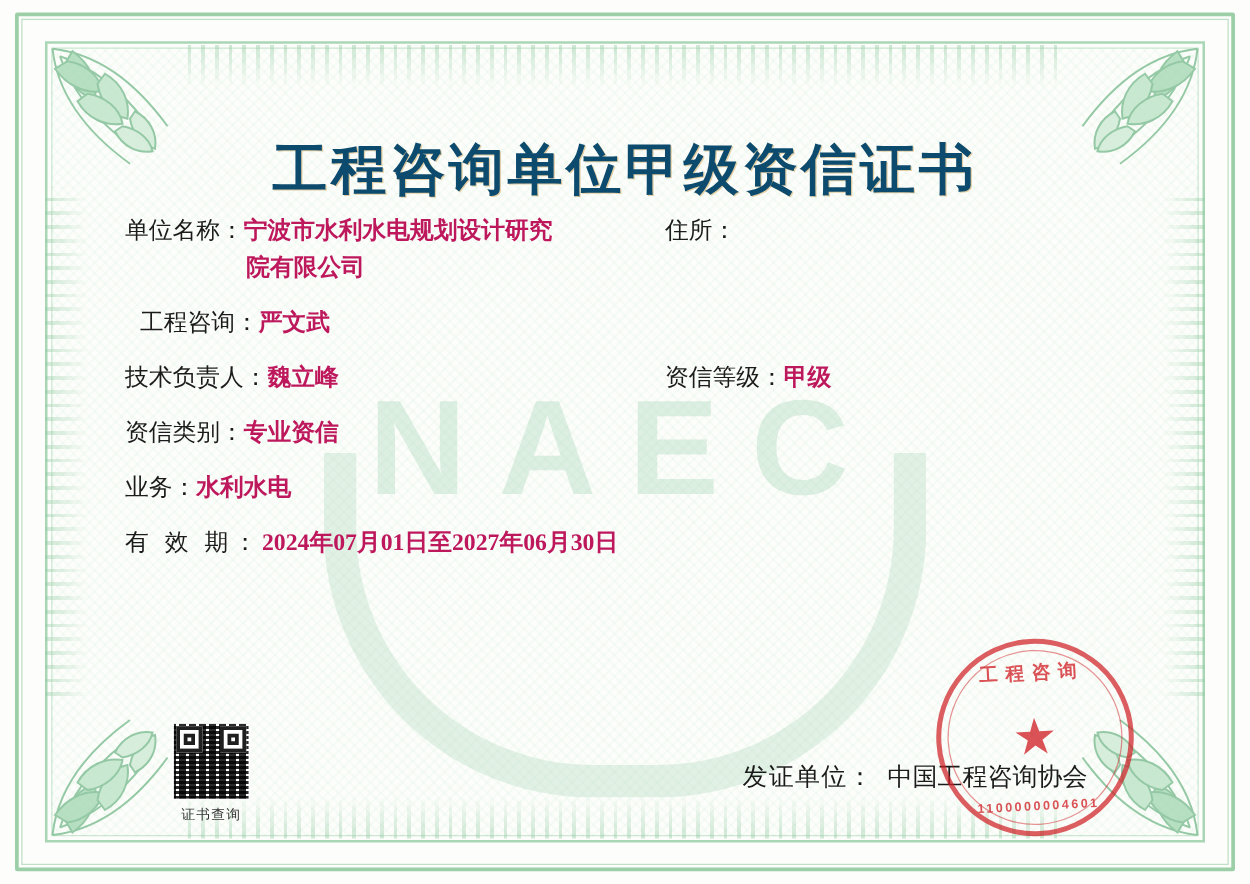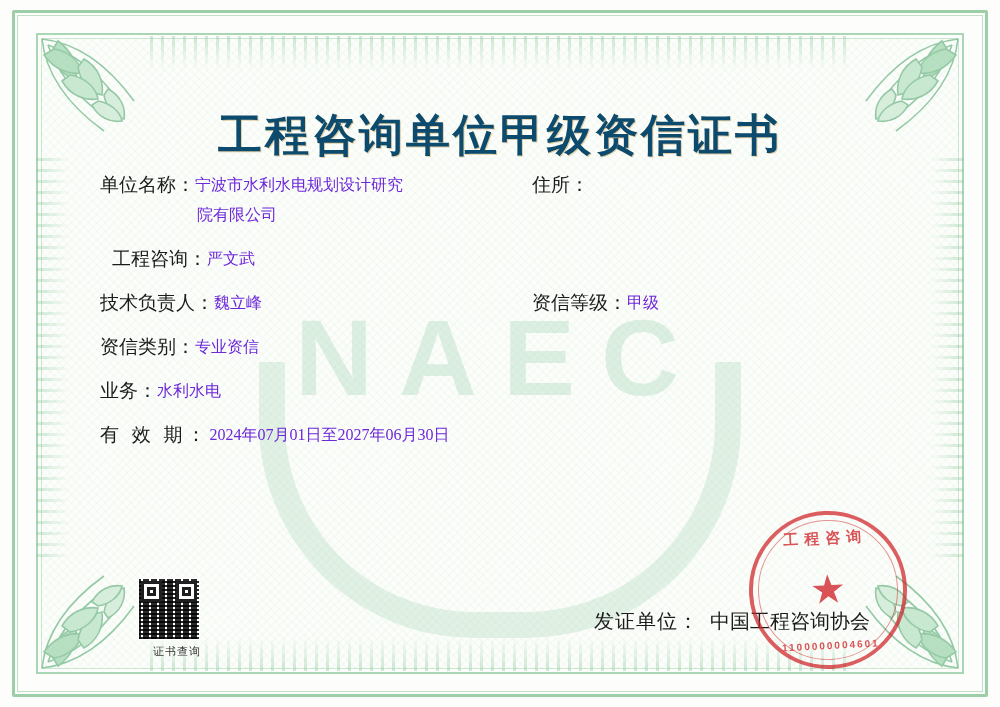--- a/index.html
+++ b/index.html
@@ -162,38 +162,39 @@
   .label {
     font-size: 19px;
     color: #1b1b1b;
     white-space: nowrap;
     line-height: 30px;
   }
   .label.spread {
     letter-spacing: 4px;
   }
   .value {
-    font-size: 16px;
-    color: #6d28d9;
+    font-size: 19px;
+    color: #be185d;
     line-height: 30px;
+    font-weight: bold;
   }
   .value .line2 {
     display: block;
   }
   .value-indent {
     padding-left: 2px;
   }
 
   
   .qr-block {
     position: absolute;
     left: 137px;
     bottom: 48px;
     width: 64px;
-    text-align: right;
+    text-align: center;
   }
   .qr {
     width: 60px;
     height: 60px;
     margin: 0 auto;
     background-color: #ffffff;
     background-image:
       repeating-linear-gradient(90deg, #2a2a2a 0 2px, transparent 2px 4px),
       repeating-linear-gradient(0deg, #2a2a2a 0 2px, transparent 2px 4px),
       repeating-linear-gradient(90deg, transparent 0 6px, #2a2a2a 6px 8px);

